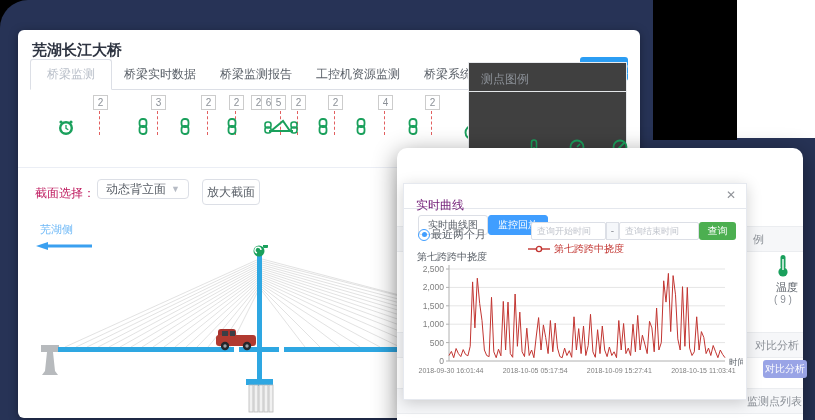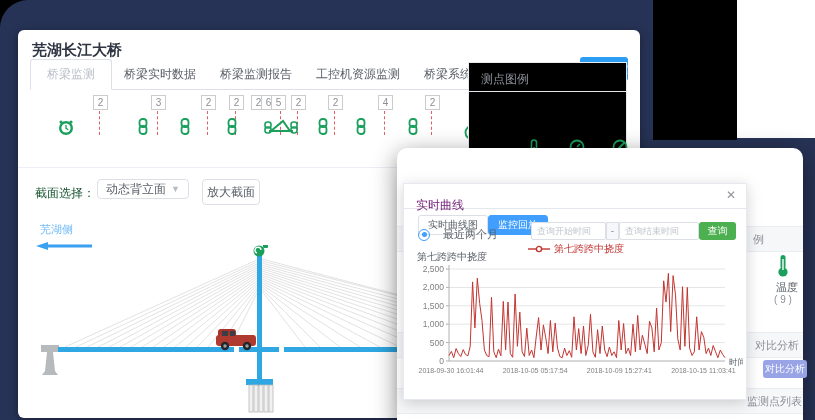--- a/index.html
+++ b/index.html
@@ -18,26 +18,26 @@
              border-bottom:1px solid #dcdfe6;}
   .mtab{font-size:12px;color:#5a6068;padding:6px 12px;cursor:pointer;white-space:nowrap;}
   .mtab.active{border:1px solid #dcdfe6;border-bottom:1px solid #fff;margin-bottom:-1px;
                background:#fff;color:#b9bfc9;border-radius:3px 3px 0 0;padding:6px 16px;}
   #video-btn{left:562px;top:27px;width:48px;height:24px;background:#2b9df3;color:#fff;font-size:12px;
              border:none;border-radius:3px;line-height:24px;text-align:center;cursor:pointer;padding:0;}
   .badge{position:absolute;top:65px;width:13px;height:13px;border:1px solid #ccc;background:#fff;
          color:#8b9097;font-size:10px;line-height:13px;text-align:center;}
   .dash{position:absolute;top:81px;height:24px;width:0;border-left:1px dashed #e25f5f;}
   .sicon{position:absolute;top:88px;}
-  #legend-panel{left:450px;top:32px;width:157px;height:118px;background:#000000;border:1px solid #e8eaed;}
+  #legend-panel{left:450px;top:32px;width:157px;height:118px;background:#404040;border:1px solid #e8eaed;}
   #legend-panel-title{left:12px;top:8px;font-size:12px;color:#8b9097;}
   #legend-panel .hr{left:0;top:28px;width:157px;border-top:1px solid #e4e7ea;}
   .lp-icon{position:absolute;top:76px;}
   #section-hr{left:0;top:137px;width:613px;border-top:1px solid #ebeef5;}
-  #sel-label{left:17px;top:155px;font-size:12px;color:#14532d;}
+  #sel-label{left:17px;top:155px;font-size:12px;color:#be185d;}
   #sel-box{left:79px;top:149px;width:92px;height:20px;border:1px solid #dcdfe6;border-radius:4px;
            background:#fff;font-size:12px;color:#5a6068;display:flex;align-items:center;
            justify-content:space-between;padding:0 8px;box-sizing:border-box;cursor:pointer;}
   #sel-caret{color:#b6bbc4;font-size:9px;}
   #zoom-btn{left:184px;top:149px;width:58px;height:26px;border:1px solid #dcdfe6;border-radius:4px;
             background:#fff;font-size:12px;color:#5a6068;cursor:pointer;padding:0;}
   #place-label{left:22px;top:192px;font-size:11px;color:#6fb9f7;}
   #place-arrow{left:18px;top:206px;}
 
   
@@ -56,21 +56,21 @@
   
   #modal{left:403px;top:183px;width:344px;height:217px;background:#fff;border:1px solid #e6e9ef;
          box-sizing:border-box;box-shadow:0 3px 14px rgba(0,0,0,.18);}
   #modal-header{left:0;top:0;width:342px;height:24px;border-bottom:1px solid #e4e7ed;}
   #modal-title{left:12px;top:13px;font-size:12px;color:#701a75;}
   #modal-close{right:10px;top:4px;font-size:12px;color:#909399;cursor:pointer;}
   #modal-tabs{left:14px;top:31px;display:flex;align-items:center;}
   .modtab{height:20px;line-height:18px;font-size:10px;padding:0 9px;border-radius:3px;cursor:pointer;
           border:1px solid #dcdfe6;background:#fff;color:#5a6068;box-sizing:border-box;}
   .modtab.active{background:#409eff;border-color:#409eff;color:#fff;}
-  #radio-row{left:14px;top:43px;display:flex;align-items:center;gap:13px;}
+  #radio-row{left:14px;top:43px;display:flex;align-items:center;gap:1px;}
   #radio-dot{width:10px;height:10px;border-radius:50%;border:1px solid #409eff;display:inline-block;
              position:relative;}
   #radio-dot::after{content:"";position:absolute;left:2.5px;top:2.5px;width:5px;height:5px;
                     border-radius:50%;background:#409eff;}
   #radio-label{font-size:11px;color:#5a6068;}
   .qinput{position:absolute;top:38px;height:18px;border:1px solid #dcdfe6;font-size:9px;color:#5a6068;
           box-sizing:border-box;padding:0 5px;border-radius:2px;}
   .qinput::placeholder{color:#c0c4cc;}
   #q-sep{left:202px;top:38px;width:13px;height:18px;background:#f5f7fa;border:1px solid #dcdfe6;
          box-sizing:border-box;font-size:10px;color:#909399;text-align:center;line-height:16px;}

